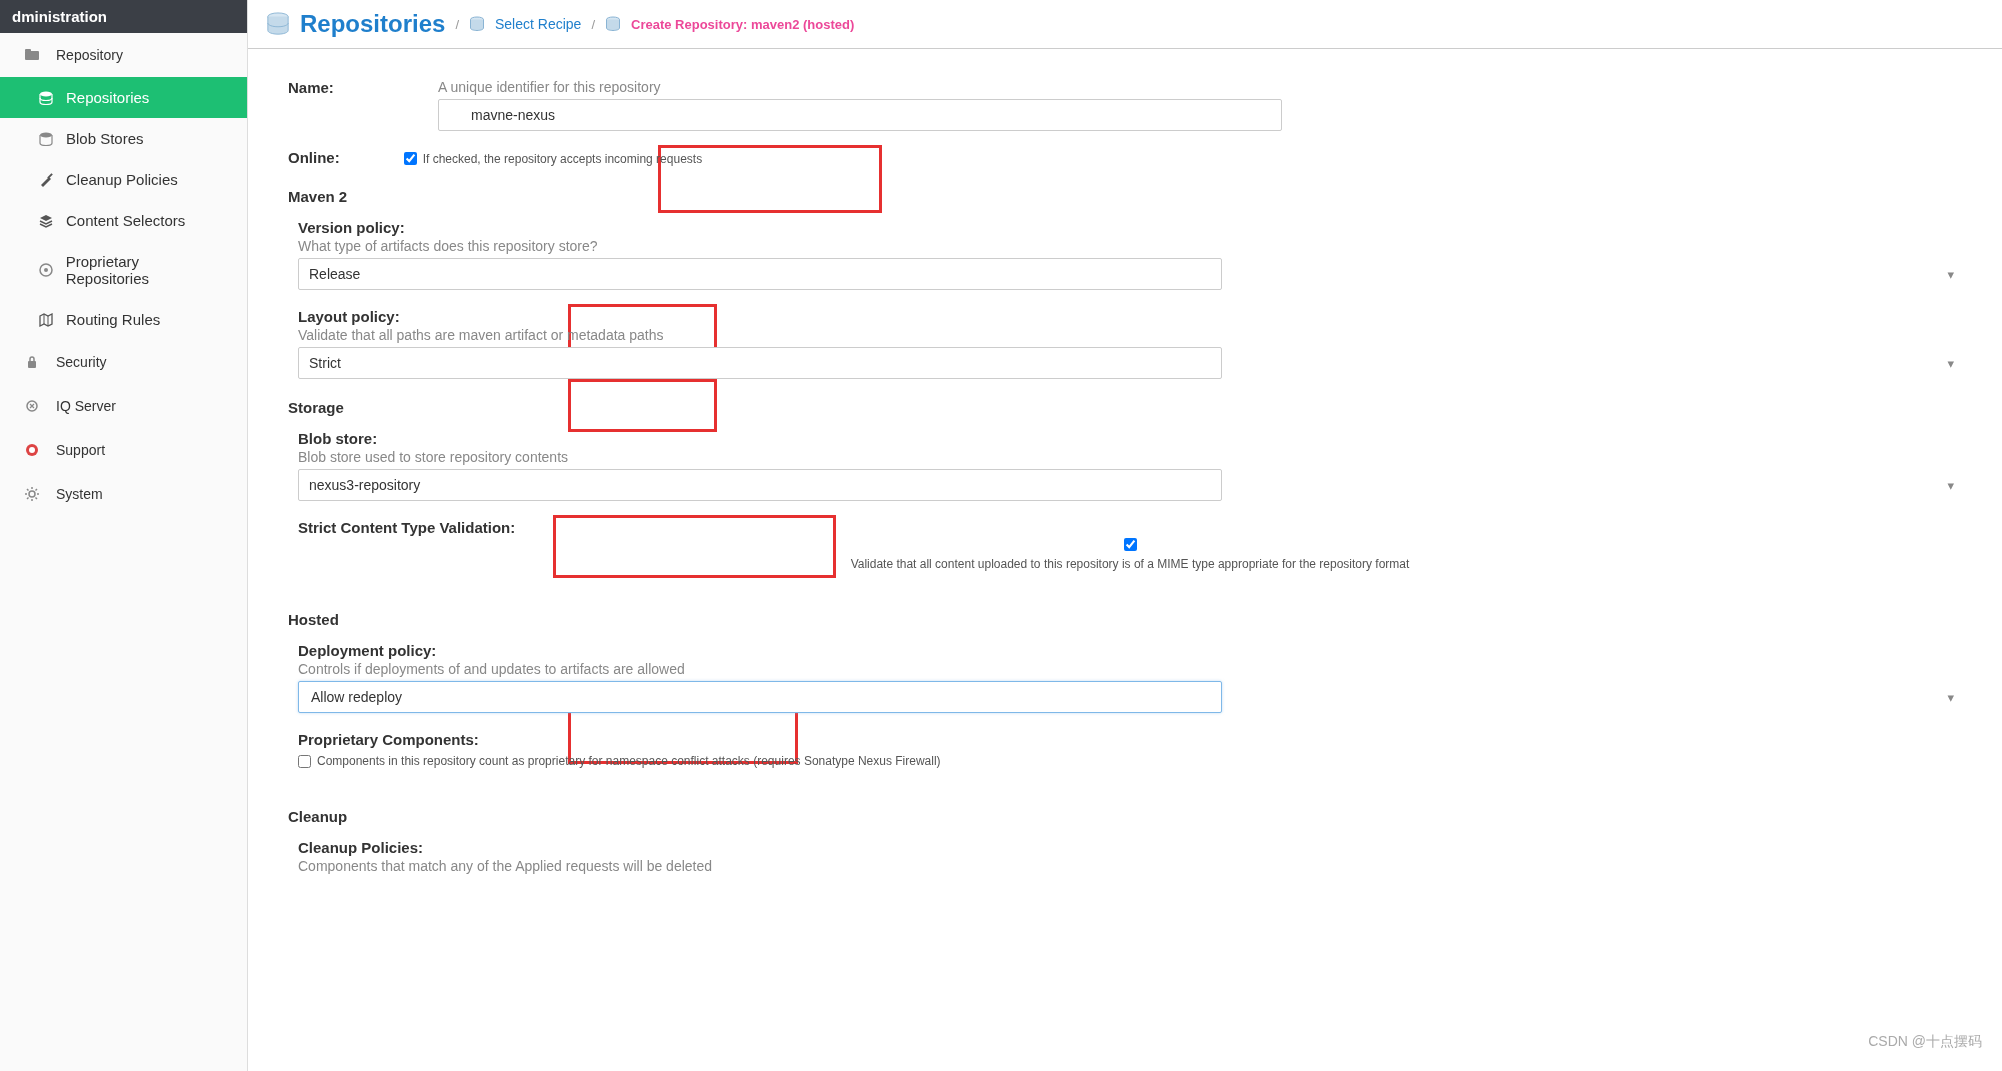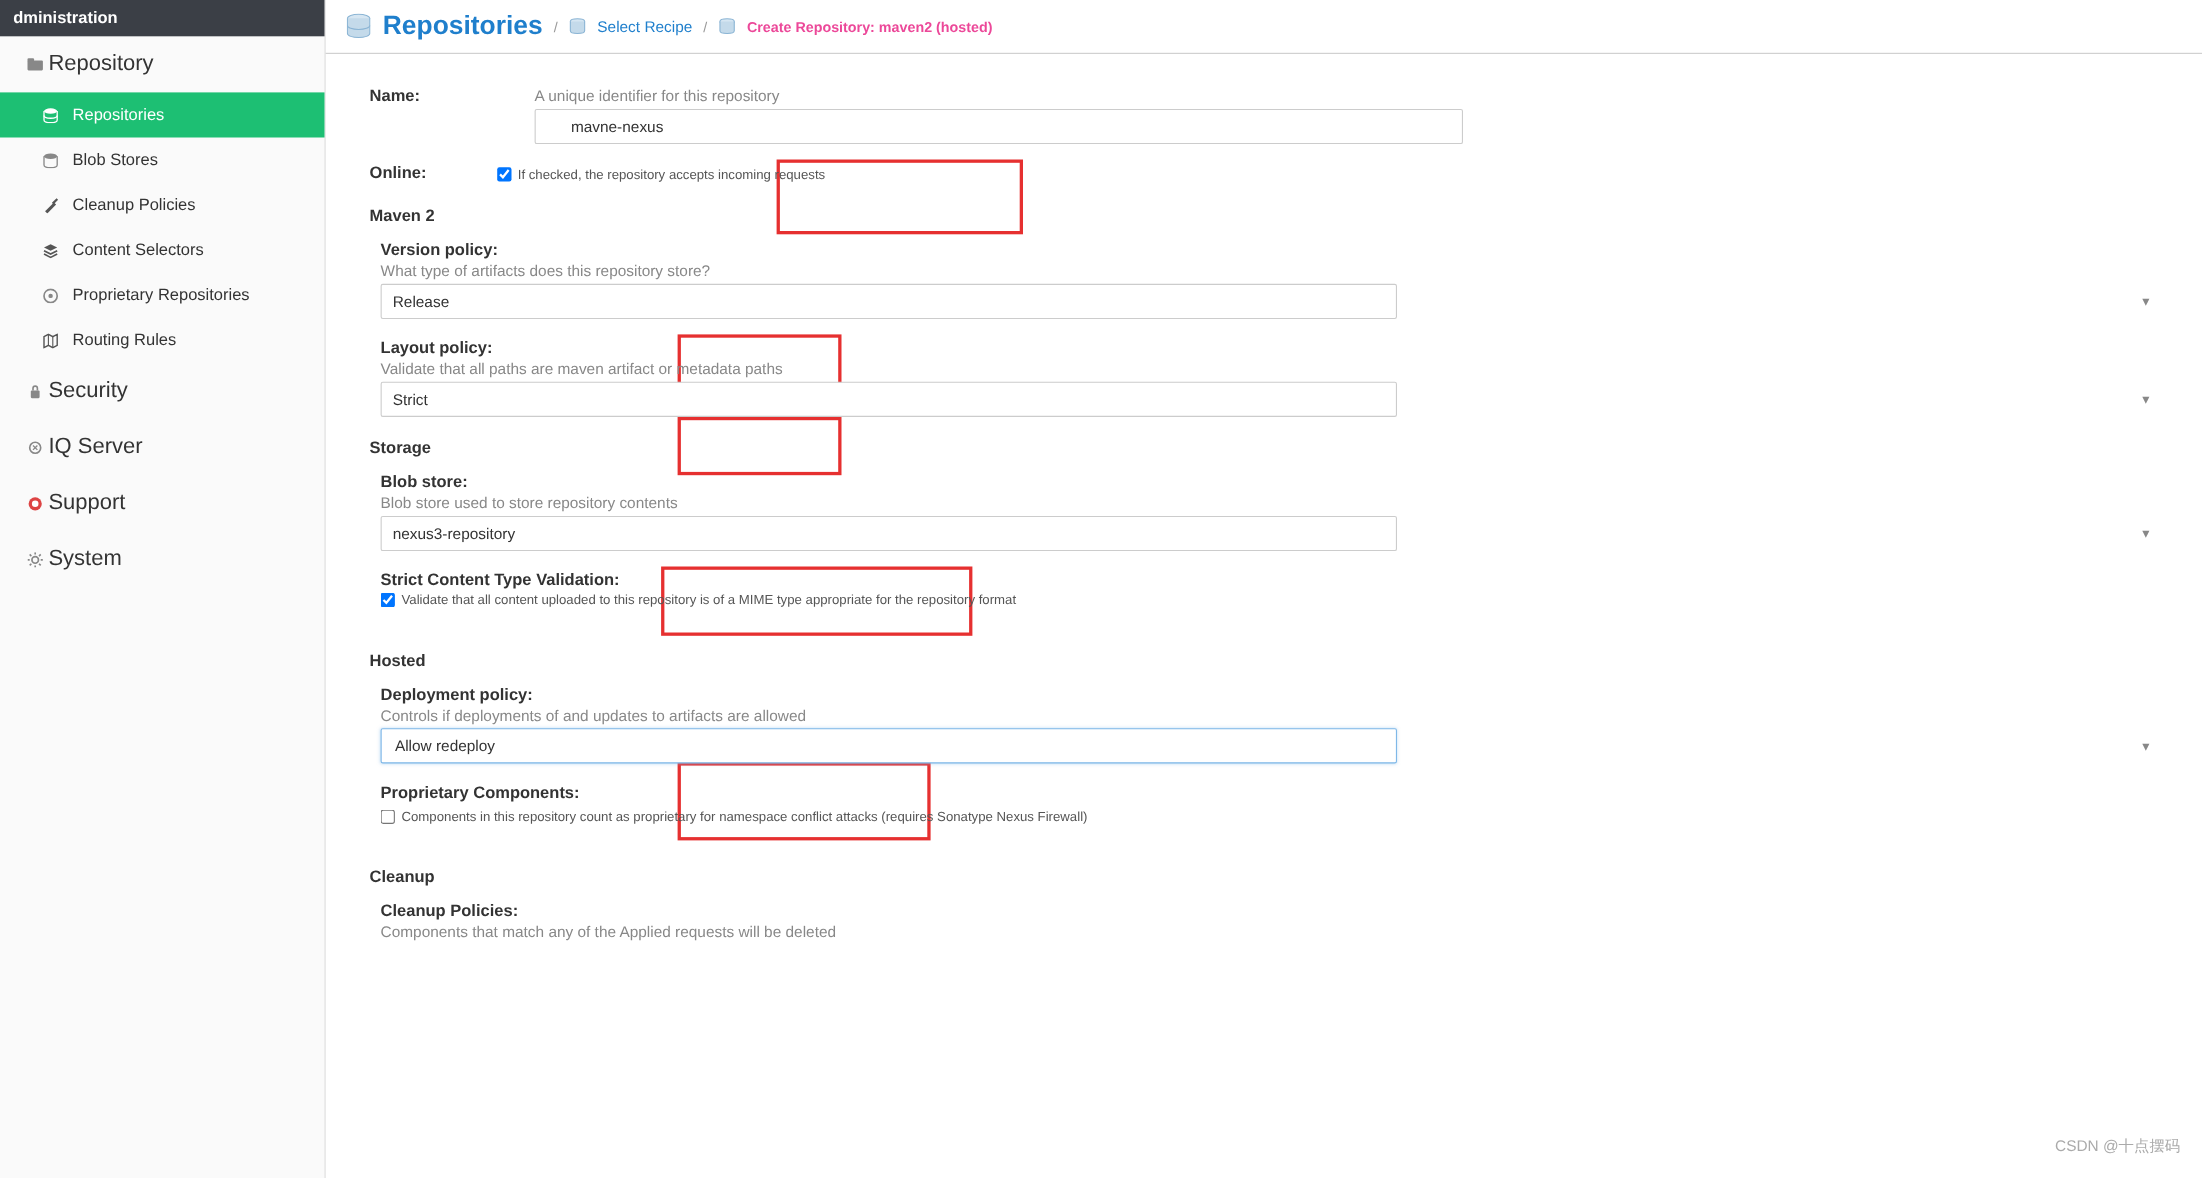--- a/index.html
+++ b/index.html
@@ -1,21 +1,21 @@
 <!DOCTYPE html>
 <html><head>
   <meta charset="utf-8">
   <style>
     * { box-sizing: border-box; margin: 0; padding: 0; }
     body { font-family: -apple-system, BlinkMacSystemFont, "Segoe UI", Arial, sans-serif; font-size: 13px; color: #333; background: #fff; }
     .app { display: flex; width: 2002px; height: 1071px; overflow: hidden; }
     
-    .sidebar { width: 296px; background: #fafafa; border-right: 1px solid #ddd; flex-shrink: 0; }
+    .sidebar { width: 248px; background: #fafafa; border-right: 1px solid #ddd; flex-shrink: 0; }
     .sidebar-header { background: #3b3f46; color: #fff; padding: 8px 12px; font-size: 15px; font-weight: 600; }
-    .sidebar-section { padding: 14px 24px; font-size: 20px; color: #333; display: flex; align-items: center; gap: 4px; }
+    .sidebar-section { padding: 14px 24px; font-size: 14px; color: #333; display: flex; align-items: center; gap: 16px; }
     .sidebar-item { padding: 12px 24px 12px 38px; font-size: 15px; color: #333; display: flex; align-items: center; gap: 12px; cursor: pointer; }
     .sidebar-item.active { background: #1dbf73; color: #fff; }
     .sidebar-icon { width: 16px; display: inline-flex; justify-content: center; color: #666; }
     .sidebar-item.active .sidebar-icon { color: #fff; }
     .sidebar-section .sidebar-icon { color: #666; }
     
     .main { flex: 1; display: flex; flex-direction: column; }
     .breadcrumb { display: flex; align-items: center; padding: 10px 18px; border-bottom: 1px solid #ccc; gap: 10px; }
     .bc-icon { width: 24px; height: 24px; }
     .bc-title { font-size: 24px; font-weight: 700; color: #1f7fcc; }
@@ -261,21 +261,21 @@
             <span class="field-label">Blob store:</span>
             <div class="field-hint">Blob store used to store repository contents</div>
             <div class="dropdown">
               <input type="text" readonly="" class="field-input" value="nexus3-repository" style="">
               <span class="dropdown-arrow">▾</span>
             </div>
           </div>
 
           <div class="field-row">
             <span class="field-label">Strict Content Type Validation:</span>
-            <div class="checkbox-row" style="margin-top:0;">
+            <div class="checkbox-row" style="margin-top:0;flex-direction:column;">
               <input type="checkbox" checked="" style="">
               <span>Validate that all content uploaded to this repository is of a MIME type appropriate for the repository format</span>
             </div>
           </div>
         </div>
 
         <div class="section-title" style="margin-top:40px;">Hosted</div>
 
         <div class="field-block">
           <div class="field-row">

